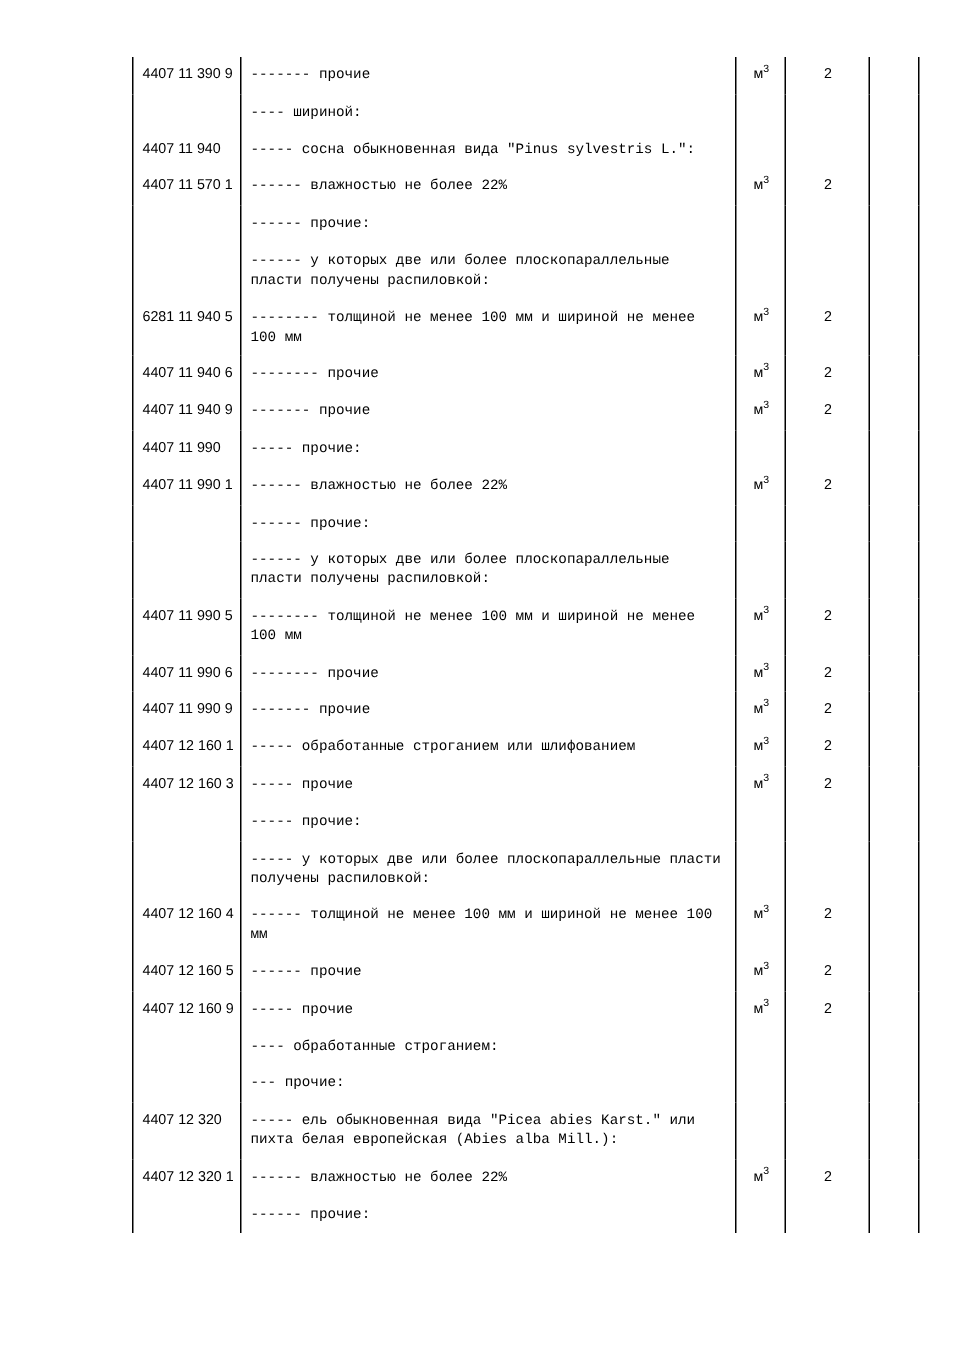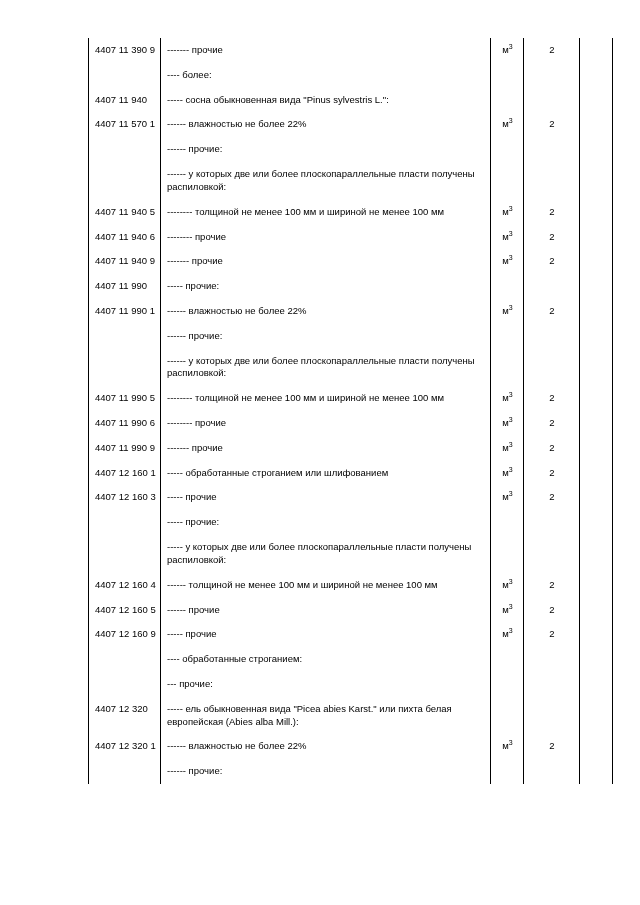--- a/index.html
+++ b/index.html
@@ -43,20 +43,21 @@
   col.c-rate { width: 56px; }
   col.c-last  { width: 33px; }
 
   td.code {
     white-space: nowrap;
     padding-left: 6px;
   }
   td.desc {
     padding-left: 7px;
     padding-right: 6px;
+    font-family: Liberation Mono, monospace;
   }
   td.unit {
     text-align: center;
     border-left: 1px solid #000000;
     border-right: 1px solid #000000;
   }
   td.rate {
     text-align: center;
     border-right: 1px solid #000000;
   }
@@ -85,21 +86,21 @@
     <tbody>
         <tr>
           <td class="code">4407 11 390 9</td>
           <td class="desc">------- прочие</td>
           <td class="unit">м<sup>3</sup></td>
           <td class="rate">2</td>
           <td class="last"></td>
         </tr>
         <tr>
           <td class="code"></td>
-          <td class="desc">---- более:</td>
+          <td class="desc">---- шириной:</td>
           <td class="unit"></td>
           <td class="rate"></td>
           <td class="last"></td>
         </tr>
         <tr>
           <td class="code">4407 11 940</td>
           <td class="desc">----- сосна обыкновенная вида "Pinus sylvestris L.":</td>
           <td class="unit"></td>
           <td class="rate"></td>
           <td class="last"></td>
@@ -119,21 +120,21 @@
           <td class="last"></td>
         </tr>
         <tr>
           <td class="code"></td>
           <td class="desc">------ у которых две или более плоскопараллельные пласти получены распиловкой:</td>
           <td class="unit"></td>
           <td class="rate"></td>
           <td class="last"></td>
         </tr>
         <tr>
-          <td class="code">4407 11 940 5</td>
+          <td class="code">6281 11 940 5</td>
           <td class="desc">-------- толщиной не менее 100 мм и шириной не менее 100 мм</td>
           <td class="unit">м<sup>3</sup></td>
           <td class="rate">2</td>
           <td class="last"></td>
         </tr>
         <tr>
           <td class="code">4407 11 940 6</td>
           <td class="desc">-------- прочие</td>
           <td class="unit">м<sup>3</sup></td>
           <td class="rate">2</td>

